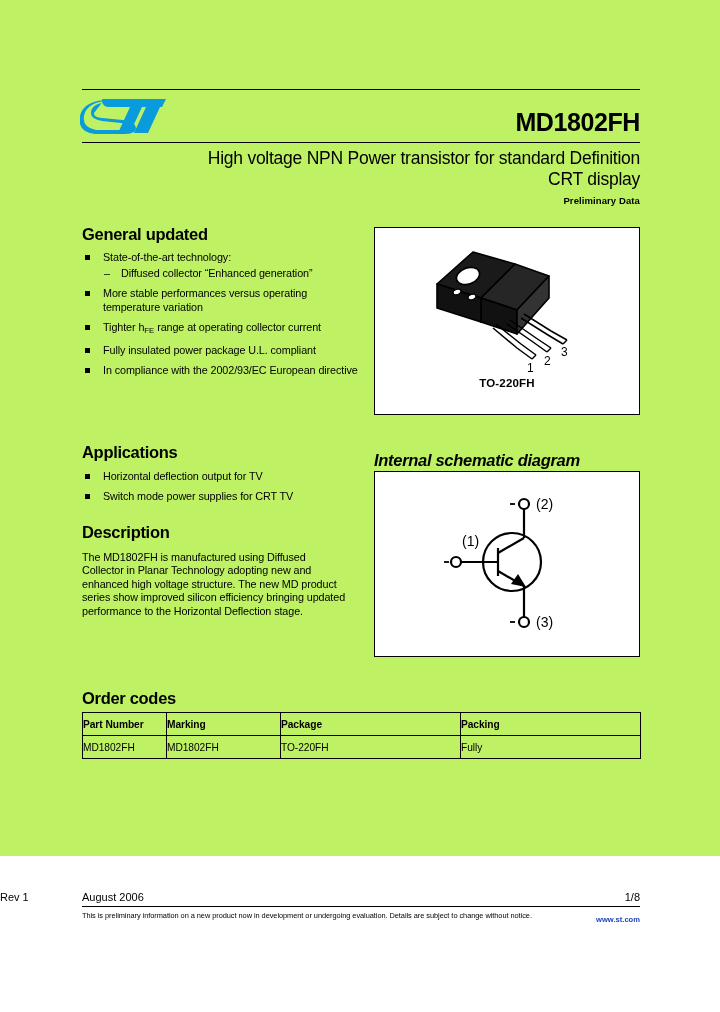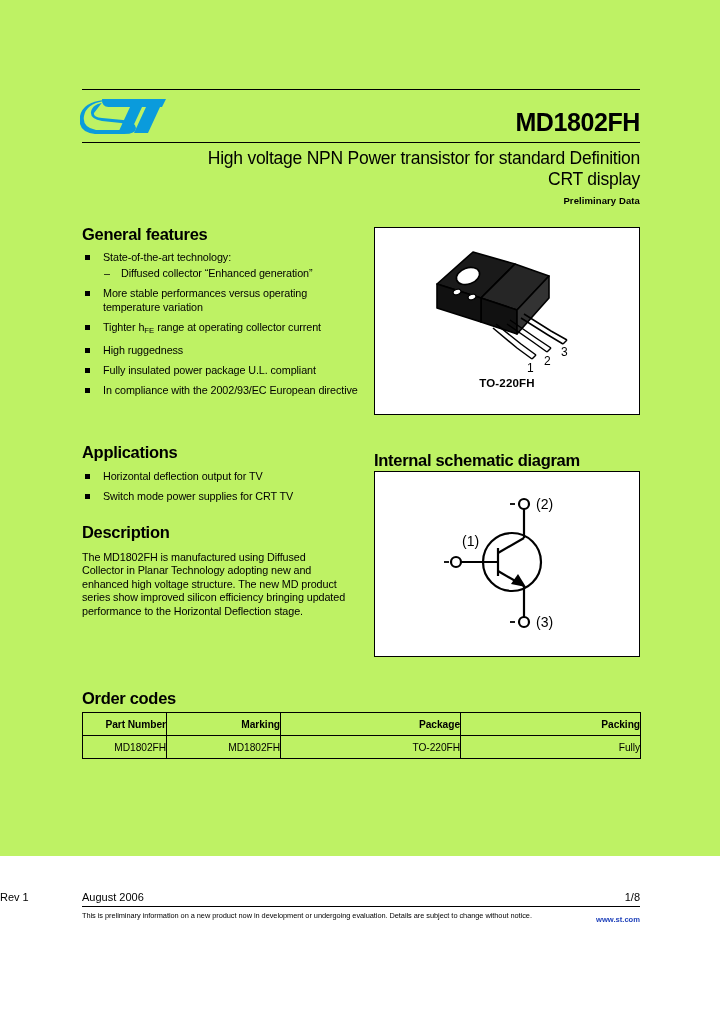--- a/index.html
+++ b/index.html
@@ -71,21 +71,21 @@
 
   
   .h-sec {
     font-size: 16.5px;
     font-weight: bold;
     letter-spacing: -0.3px;
   }
   #general-features-heading { position: absolute; left: 82px; top: 225px; }
   #applications-heading     { position: absolute; left: 82px; top: 443px; }
   #description-heading      { position: absolute; left: 82px; top: 523px; }
-  #schematic-heading        { position: absolute; left: 374px; top: 451px; }
+  #schematic-heading        { position: absolute; left: 374px; top: 451px; font-style: italic; }
 
   
   .bullets {
     position: absolute;
     list-style: none;
     margin: 0;
     padding: 0;
   }
   #general-features-list { left: 82px; top: 251px; width: 280px; }
   #applications-list     { left: 82px; top: 470px; width: 280px; }
@@ -175,21 +175,21 @@
   #order-codes-table {
     position: absolute;
     left: 82px; top: 712px;
     width: 558px;
     border-collapse: collapse;
     table-layout: fixed;
   }
   #order-codes-table th,
   #order-codes-table td {
     border: 1px solid #000;
-    text-align: right;
+    text-align: left;
     font-size: 10.2px;
     padding: 0;
     height: 22px;
     letter-spacing: -0.05px;
   }
   #order-codes-table th { font-weight: bold; }
   #order-codes-table td { font-weight: normal; }
   #order-codes-table thead tr th { border-top-width: 1.6px; border-bottom-width: 1.6px; }
   #order-codes-table tbody tr td { border-bottom-width: 1.6px; }
   .col-1 { width: 84px; }
@@ -259,34 +259,31 @@
   </div>
 
   <div class="part-number">MD1802FH</div>
 
   <div class="rule-under-part"></div>
 
   <div class="subtitle">High voltage NPN Power transistor for standard Definition CRT display</div>
 
   <div class="prelim">Preliminary Data</div>
 
-  <div class="h-sec" id="general-features-heading">General features</div>
+  <div class="h-sec" id="general-features-heading">General updated</div>
 
   <ul class="bullets" id="general-features-list">
     <li>
       <span>State-of-the-art technology:</span>
       <div class="sub-dash">Diffused collector “Enhanced generation”</div>
     </li>
     <li>
       <span>More stable performances versus operating temperature variation</span>
     </li>
     <li><span>Tighter h</span><span class="sub">FE</span><span> range at operating collector current</span>
-    </li>
-    <li>
-      <span>High ruggedness</span>
     </li>
     <li>
       <span>Fully insulated power package U.L. compliant</span>
     </li>
     <li>
       <span>In compliance with the 2002/93/EC European directive</span>
     </li>
   </ul>
 
   <div class="h-sec" id="applications-heading">Applications</div>

